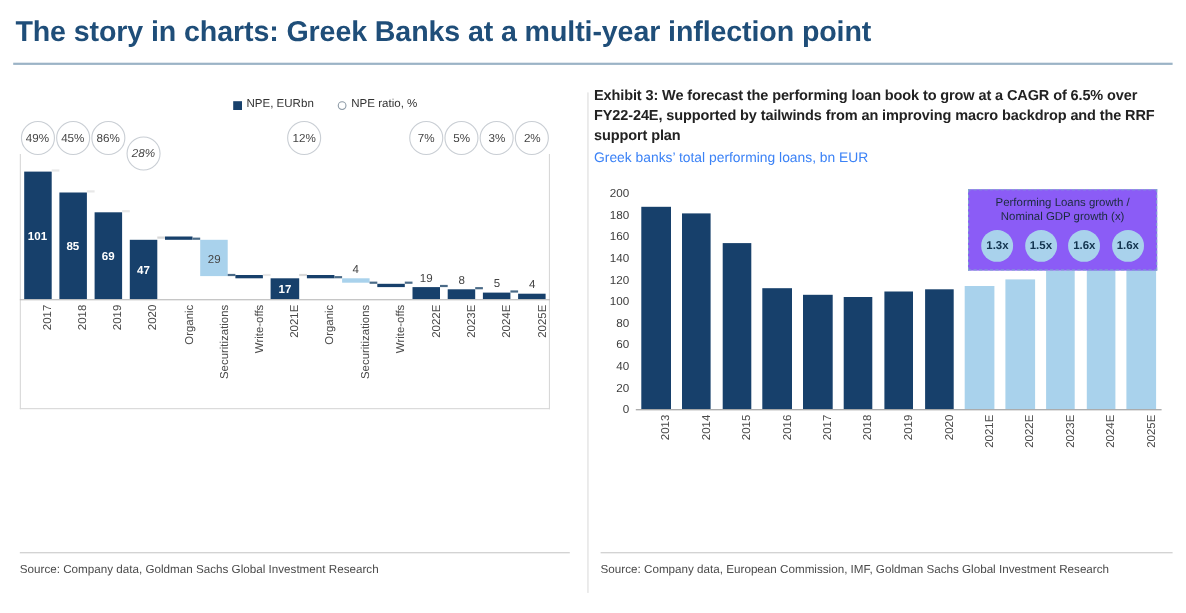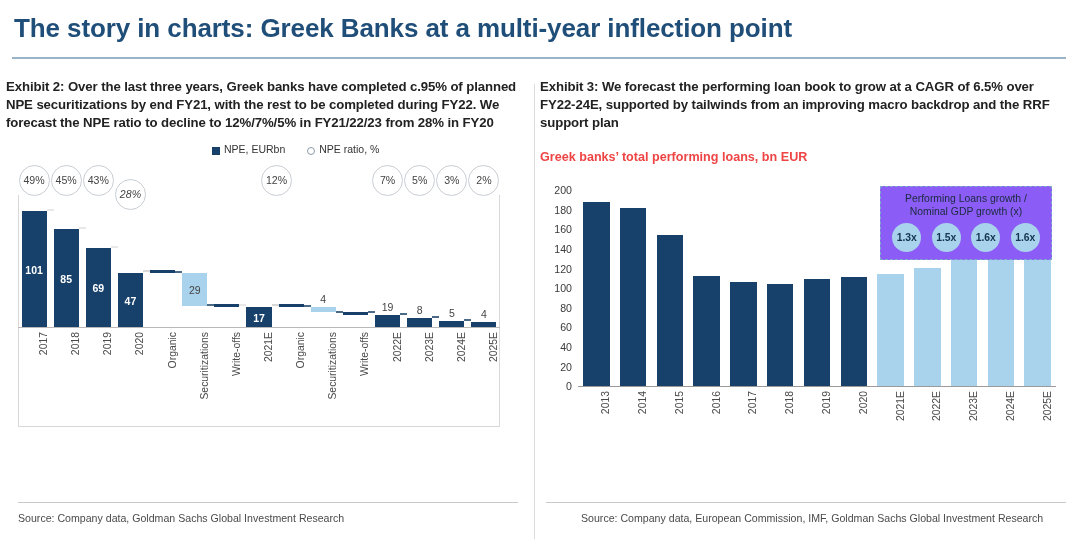--- a/index.html
+++ b/index.html
@@ -29,22 +29,22 @@
   .panel-divider {
     position: absolute; left: 534px; top: 84px; width: 1px; height: 455px;
     background: #dcdcdc;
   }
 
   .exh-head {
     font-size: 13.2px; font-weight: bold; color: #222; line-height: 1.38;
     letter-spacing: -0.1px;
   }
   .exh-sub {
-    font-size: 12.6px; font-weight: 700; color: #ef4444; line-height: 1.4;
-    margin-top: 16px;
+    font-size: 12.6px; font-weight: 400; color: #3b82f6; line-height: 1.4;
+    margin-top: 2px;
   }
 
   .chart-wrap { position: relative; margin-top: 10px; }
 
   
   .legend { position:absolute; left: 206px; top: 0px; display:flex; gap:22px;
             font-size: 10.5px; color:#333; align-items:center; }
   .legend-item { display:flex; align-items:flex-end; gap:4px; }
   .sw-fill { width:8px; height:8px; background:#17406b; display:inline-block; }
   .sw-ring { width:8px; height:8px; border:1px solid #8d9aa6; border-radius:50%;
@@ -127,40 +127,39 @@
 </head>
 <body>
 
 <div class="page">
 
   <div class="title">The story in charts: Greek Banks at a multi-year inflection point</div>
   <div class="title-rule"></div>
   <div class="panel-divider"></div>
 
   <div class="panel panel-left">
-    <div class="exh-head">Exhibit 2: Over the last three years, Greek banks have completed c.95% of planned NPE securitizations by end FY21, with the rest to be completed during FY22. We forecast the NPE ratio to decline to 12%/7%/5% in FY21/22/23 from 28% in FY20</div>
 
     <div class="chart-wrap" style="height:300px;">
       <div class="plot-frame"></div>
 
       <div class="legend">
         <span class="legend-item">
           <span class="sw-fill"></span>
           <span>NPE, EURbn</span>
         </span>
         <span class="legend-item">
           <span class="sw-ring"></span>
           <span>NPE ratio, %</span>
         </span>
       </div>
 
       <div class="badges" id="wf-badges">
           <div class="badge" style="left: 12.5667px; top: 0px;">49%</div>
           <div class="badge" style="left: 44.7px; top: 0px;">45%</div>
-          <div class="badge" style="left: 76.8333px; top: 0px;">43%</div>
+          <div class="badge" style="left: 76.8333px; top: 0px;">86%</div>
           <div class="badge" style="left: 108.967px; top: 14px; font-style: italic;">28%</div>
           <div class="badge" style="left: 255px; top: 0px;">12%</div>
           <div class="badge" style="left: 366.033px; top: 0px;">7%</div>
           <div class="badge" style="left: 398.167px; top: 0px;">5%</div>
           <div class="badge" style="left: 430.3px; top: 0px;">3%</div>
           <div class="badge" style="left: 462.433px; top: 0px;">2%</div>
         </div>
       <div class="wf-plot" id="wf-plot">
           <div class="wf-bar" style="left: 3.53467px; width: 25.064px; bottom: 0px; height: 115.691px; background: rgb(23, 64, 107);"></div>
           <div class="wf-val ondk" style="left: 3.53467px; width: 25.064px; bottom: 50.8455px; position: absolute;">101</div>
@@ -285,16 +284,16 @@
               <div class="callout-chip">1.3x</div>
               <div class="callout-chip">1.5x</div>
               <div class="callout-chip">1.6x</div>
               <div class="callout-chip">1.6x</div>
             </div>
         </div>
       </div>
     </div>
 
     <div class="src-rule" style="left:6px; top:424px; width:520px;"></div>
-    <div class="src" style="left:6px; top:434px;margin-left:35px;">Source: Company data, European Commission, IMF, Goldman Sachs Global Investment Research</div>
+    <div class="src" style="left:6px; top:434px;">Source: Company data, European Commission, IMF, Goldman Sachs Global Investment Research</div>
   </div>
 
 </div>
 
 </body></html>

